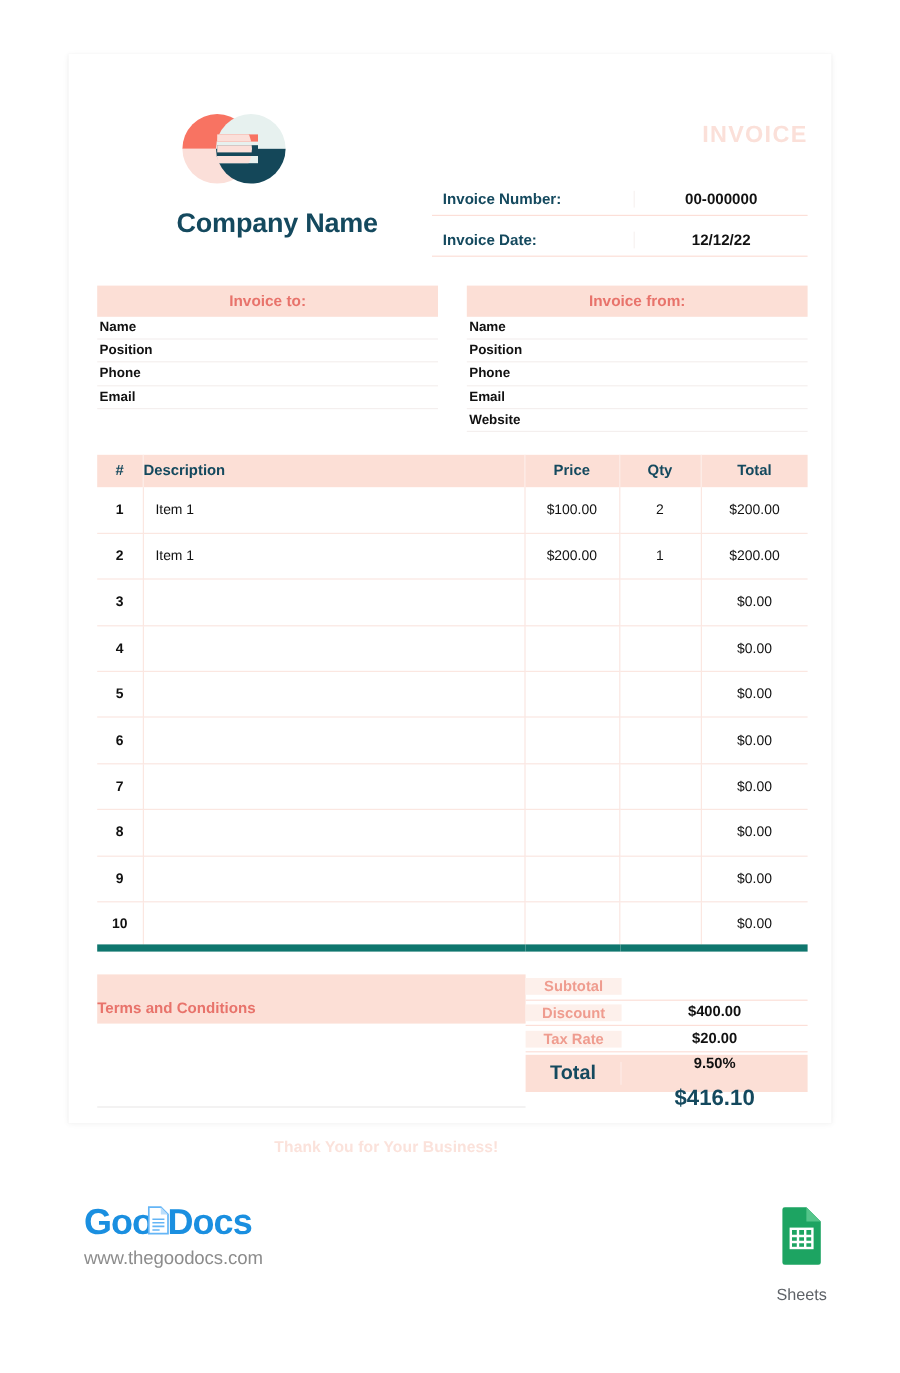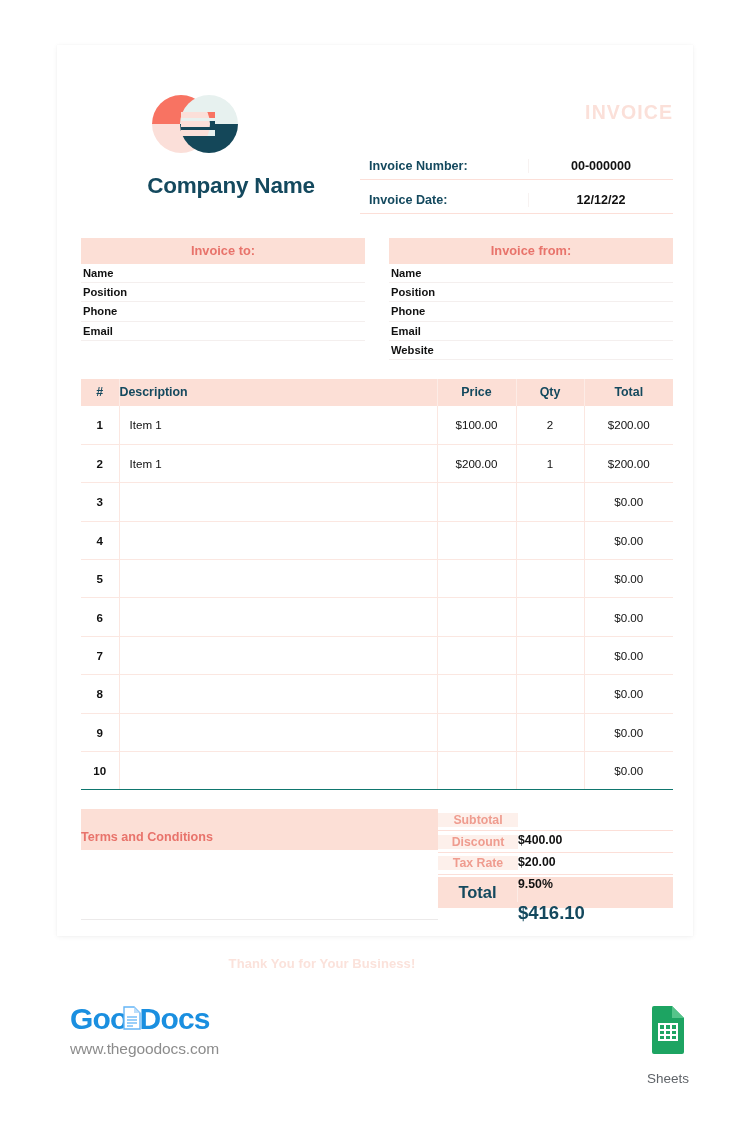--- a/index.html
+++ b/index.html
@@ -79,21 +79,21 @@
     border-right: 1px solid #fdece6;
   }
   .items th:last-child { border-right: none; }
   .items td {
     height: 38.4px;
     font-size: 11.6px; color: #111111;
     border-bottom: 1px solid #fbe7e1;
     border-right: 1px solid #fbe7e1;
   }
   .items td:last-child { border-right: none; }
-  .items tr:last-child td { border-bottom: 1px solid #0f766e; }
+  .items tr:last-child td { border-bottom: 6px solid #0f766e; }
   .c-num   { width: 38px;  text-align: center; font-weight: bold; font-size: 12px; }
   .c-desc  { width: 318px; text-align: left; padding-left: 10px; }
   .c-price { width: 79px;  text-align: center; }
   .c-qty   { width: 68px;  text-align: center; }
   .c-total { width: 89px;  text-align: center; }
 
   
   .foot { display: flex; gap: 0px; margin-top: 19px; }
 
   .terms { width: 357px; }
@@ -106,32 +106,32 @@
   .terms-body { height: 70px; border-bottom: 1px solid #eceaea; }
 
   .summary { width: 235px; margin-left: 0px; }
   .sum-row { display: flex; height: 21.8px; align-items: center; border-bottom: 1px solid #fcdfd8; }
   .sum-label {
     width: 80px; text-align: center;
     font-size: 12.3px; font-weight: bold; color: #ef9c8f;
     background: #fdf0eb;
   }
   .sum-value {
-    flex: 1; 
+    flex: 1; text-align: center;
     font-size: 12.3px; font-weight: bold; color: #111111; margin-top: 41px;
   }
   .sum-row.total-row { height: 31px; border-bottom: none; background: #fcdfd6; margin-top: 2px; }
   .sum-row.total-row .sum-label {
     background: transparent; color: #14495e; font-size: 16.5px;
     border-right: 1px solid #fdece6;
   }
   .sum-row.total-row .sum-value { color: #14495e; font-size: 18.5px; }
 
   .thanks {
-    margin-top: 36px; text-align: center;
+    margin-top: 25px; text-align: center;
     font-size: 13px; font-weight: bold; color: #fbe2db;
     letter-spacing: 0.1px;
     padding-right: 110px;
   }
 
   
   .brand { position: absolute; left: 70px; top: 1004px; width: 240px; }
   .brand-logo { display: flex; align-items: baseline; }
   .brand-text {
     font-size: 30px; font-weight: bold; color: #1a8fe0;

